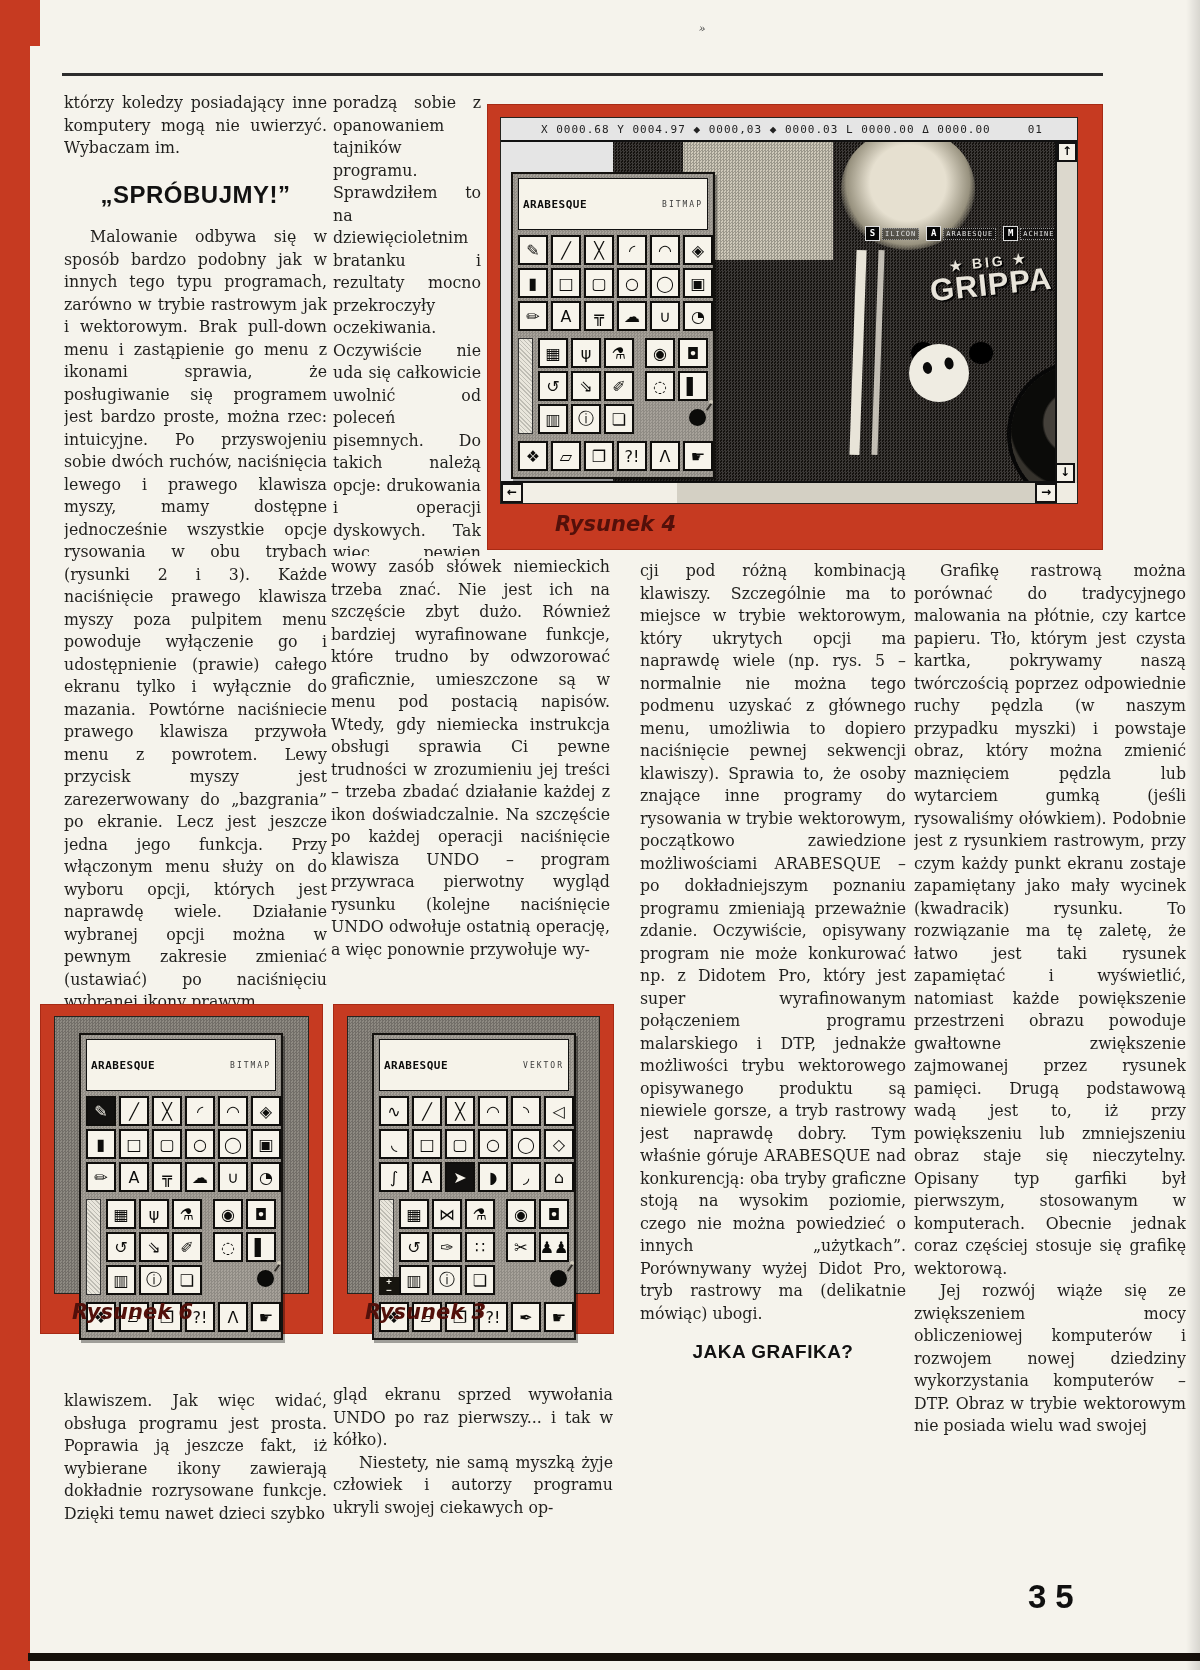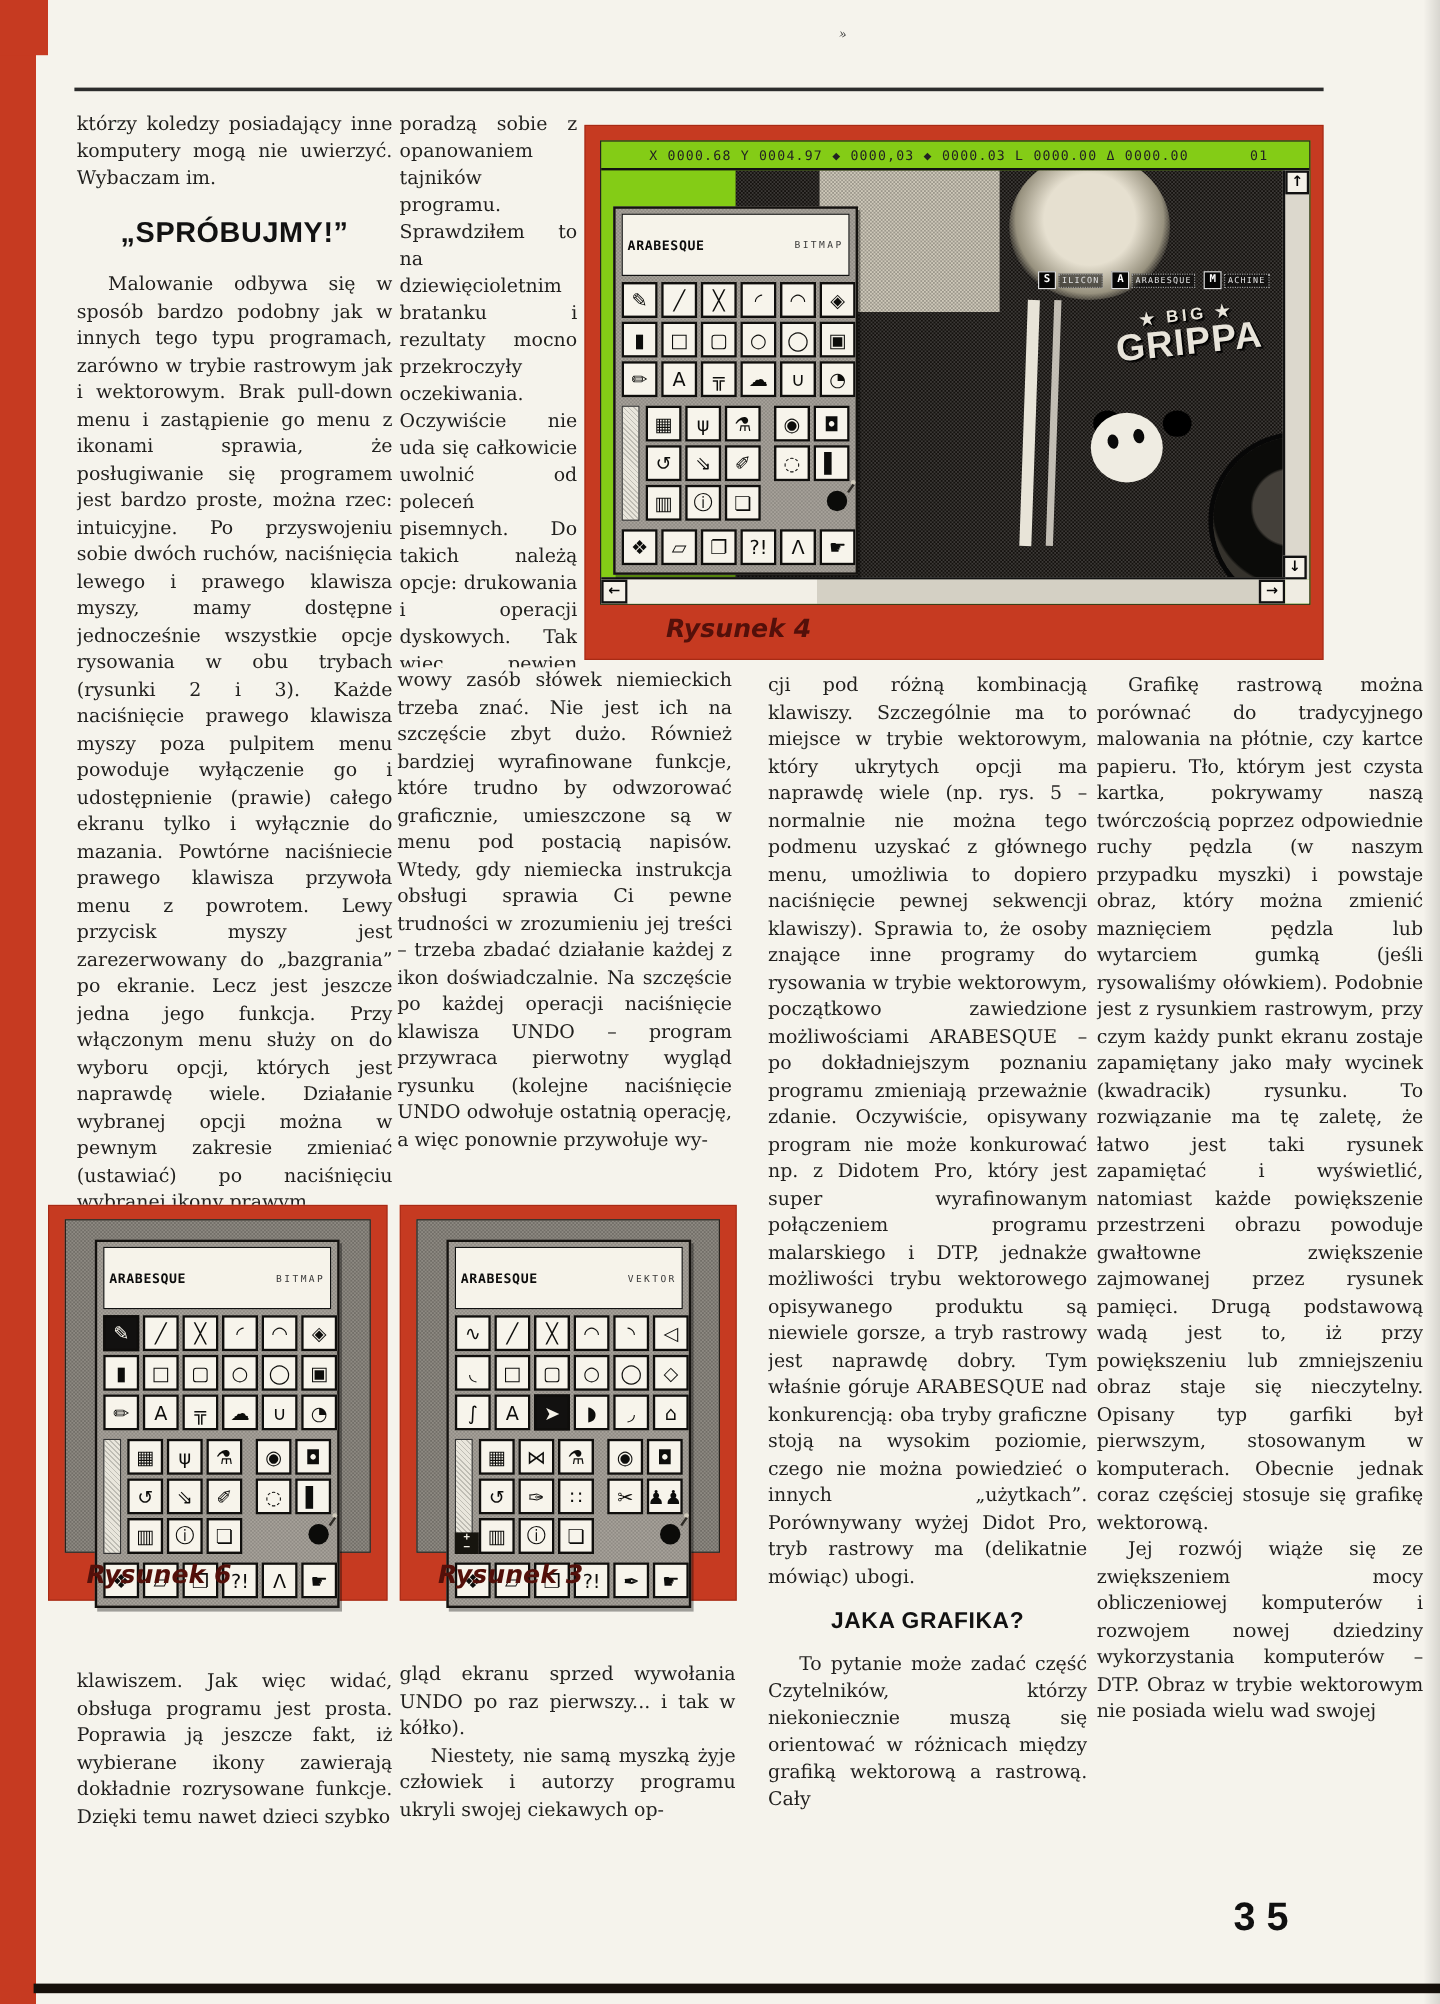--- a/index.html
+++ b/index.html
@@ -36,21 +36,21 @@
   .figbox{position:absolute;background:#c63a21;box-shadow:inset 0 0 0 1px rgba(120,20,5,.4);}
   .figcap{position:absolute;font-family:"DejaVu Sans","Liberation Sans",sans-serif;
           font-style:italic;font-weight:bold;font-size:21px;color:#53100a;}
   #fig4{left:487px;top:104px;width:616px;height:446px;}
   #fig4 .figcap{left:68px;bottom:14px;}
   #fig2{left:40px;top:1004px;width:283px;height:330px;}
   #fig3{left:333px;top:1004px;width:281px;height:330px;}
   #fig2 .figcap,#fig3 .figcap{left:32px;bottom:10px;}
 
   
-  .shot{position:absolute;left:13px;top:13px;right:11px;height:385px;background:#84cc16;
+  .shot{position:absolute;left:13px;top:13px;right:25px;height:385px;background:#e5e5e5;
         border:1px solid #26231e;}
   .statusbar{height:22px;border-bottom:2px solid #111;display:flex;align-items:center;
         font-family:"DejaVu Sans Mono",monospace;font-size:11px;letter-spacing:1px;color:#222;
         padding:0 34px 0 40px;white-space:nowrap;overflow:hidden;}
   .statusbar .sright{margin-left:auto;}
   .shotmain{position:absolute;left:0;top:24px;right:0;bottom:0;}
   .photo{position:absolute;left:112px;top:0;right:20px;bottom:20px;background:#14110e;overflow:hidden;}
   .dith{background-image:repeating-conic-gradient(rgba(255,255,255,.17) 0% 25%,transparent 0% 50%);
         background-size:3px 3px;}
   .lightpatch{position:absolute;left:70px;top:0;width:150px;height:118px;background:#cfc9ba;
@@ -144,21 +144,20 @@
     <p>poradzą sobie z opanowaniem tajników programu. Sprawdziłem to na dziewięcioletnim bratanku i rezultaty mocno przekroczyły oczekiwania. Oczywiście nie uda się całkowicie uwolnić od poleceń pisemnych. Do takich należą opcje: drukowania i operacji dyskowych. Tak więc pewien podsta-</p>
   </div>
 
   <div id="col2b" class="col">
     <p>wowy zasób słówek niemieckich trzeba znać. Nie jest ich na szczęście zbyt dużo. Również bardziej wyrafinowane funkcje, które trudno by odwzorować graficznie, umieszczone są w menu pod postacią napisów. Wtedy, gdy niemiecka instrukcja obsługi sprawia Ci pewne trudności w zrozumieniu jej treści – trzeba zbadać działanie każdej z ikon doświadczalnie. Na szczęście po każdej operacji naciśnięcie klawisza UNDO – program przywraca pierwotny wygląd rysunku (kolejne naciśnięcie UNDO odwołuje ostatnią operację, a więc ponownie przywołuje wy-</p>
   </div>
 
   <div id="col3" class="col">
     <p>cji pod różną kombinacją klawiszy. Szczególnie ma to miejsce w trybie wektorowym, który ukrytych opcji ma naprawdę wiele (np. rys. 5 – normalnie nie można tego podmenu uzyskać z głównego menu, umożliwia to dopiero naciśnięcie pewnej sekwencji klawiszy). Sprawia to, że osoby znające inne programy do rysowania w trybie wektorowym, początkowo zawiedzione możliwościami ARABESQUE – po dokładniejszym poznaniu programu zmieniają przeważnie zdanie. Oczywiście, opisywany program nie może konkurować np. z Didotem Pro, który jest super wyrafinowanym połączeniem programu malarskiego i DTP, jednakże możliwości trybu wektorowego opisywanego produktu są niewiele gorsze, a tryb rastrowy jest naprawdę dobry. Tym właśnie góruje ARABESQUE nad konkurencją: oba tryby graficzne stoją na wysokim poziomie, czego nie można powiedzieć o innych „użytkach”. Porównywany wyżej Didot Pro, tryb rastrowy ma (delikatnie mówiąc) ubogi.</p>
     <div class="h-sans2">JAKA GRAFIKA?</div>
-    <p class="ind">To pytanie może zadać część Czytelników, którzy niekoniecznie muszą się orientować w różnicach między grafiką wektorową a rastrową. Cały</p>
   </div>
 
   <div id="col4" class="col">
     <p class="ind">Grafikę rastrową można porównać do tradycyjnego malowania na płótnie, czy kartce papieru. Tło, którym jest czysta kartka, pokrywamy naszą twórczością poprzez odpowiednie ruchy pędzla (w naszym przypadku myszki) i powstaje obraz, który można zmienić maznięciem pędzla lub wytarciem gumką (jeśli rysowaliśmy ołówkiem). Podobnie jest z rysunkiem rastrowym, przy czym każdy punkt ekranu zostaje zapamiętany jako mały wycinek (kwadracik) rysunku. To rozwiązanie ma tę zaletę, że łatwo jest taki rysunek zapamiętać i wyświetlić, natomiast każde powiększenie przestrzeni obrazu powoduje gwałtowne zwiększenie zajmowanej przez rysunek pamięci. Drugą podstawową wadą jest to, iż przy powiększeniu lub zmniejszeniu obraz staje się nieczytelny. Opisany typ garfiki był pierwszym, stosowanym w komputerach. Obecnie jednak coraz częściej stosuje się grafikę wektorową.</p>
     <p class="ind">Jej rozwój wiąże się ze zwiększeniem mocy obliczeniowej komputerów i rozwojem nowej dziedziny wykorzystania komputerów – DTP. Obraz w trybie wektorowym nie posiada wielu wad swojej</p>
   </div>
 
   <div id="fig4" class="figbox">
     <div class="shot">
       <div class="statusbar">

